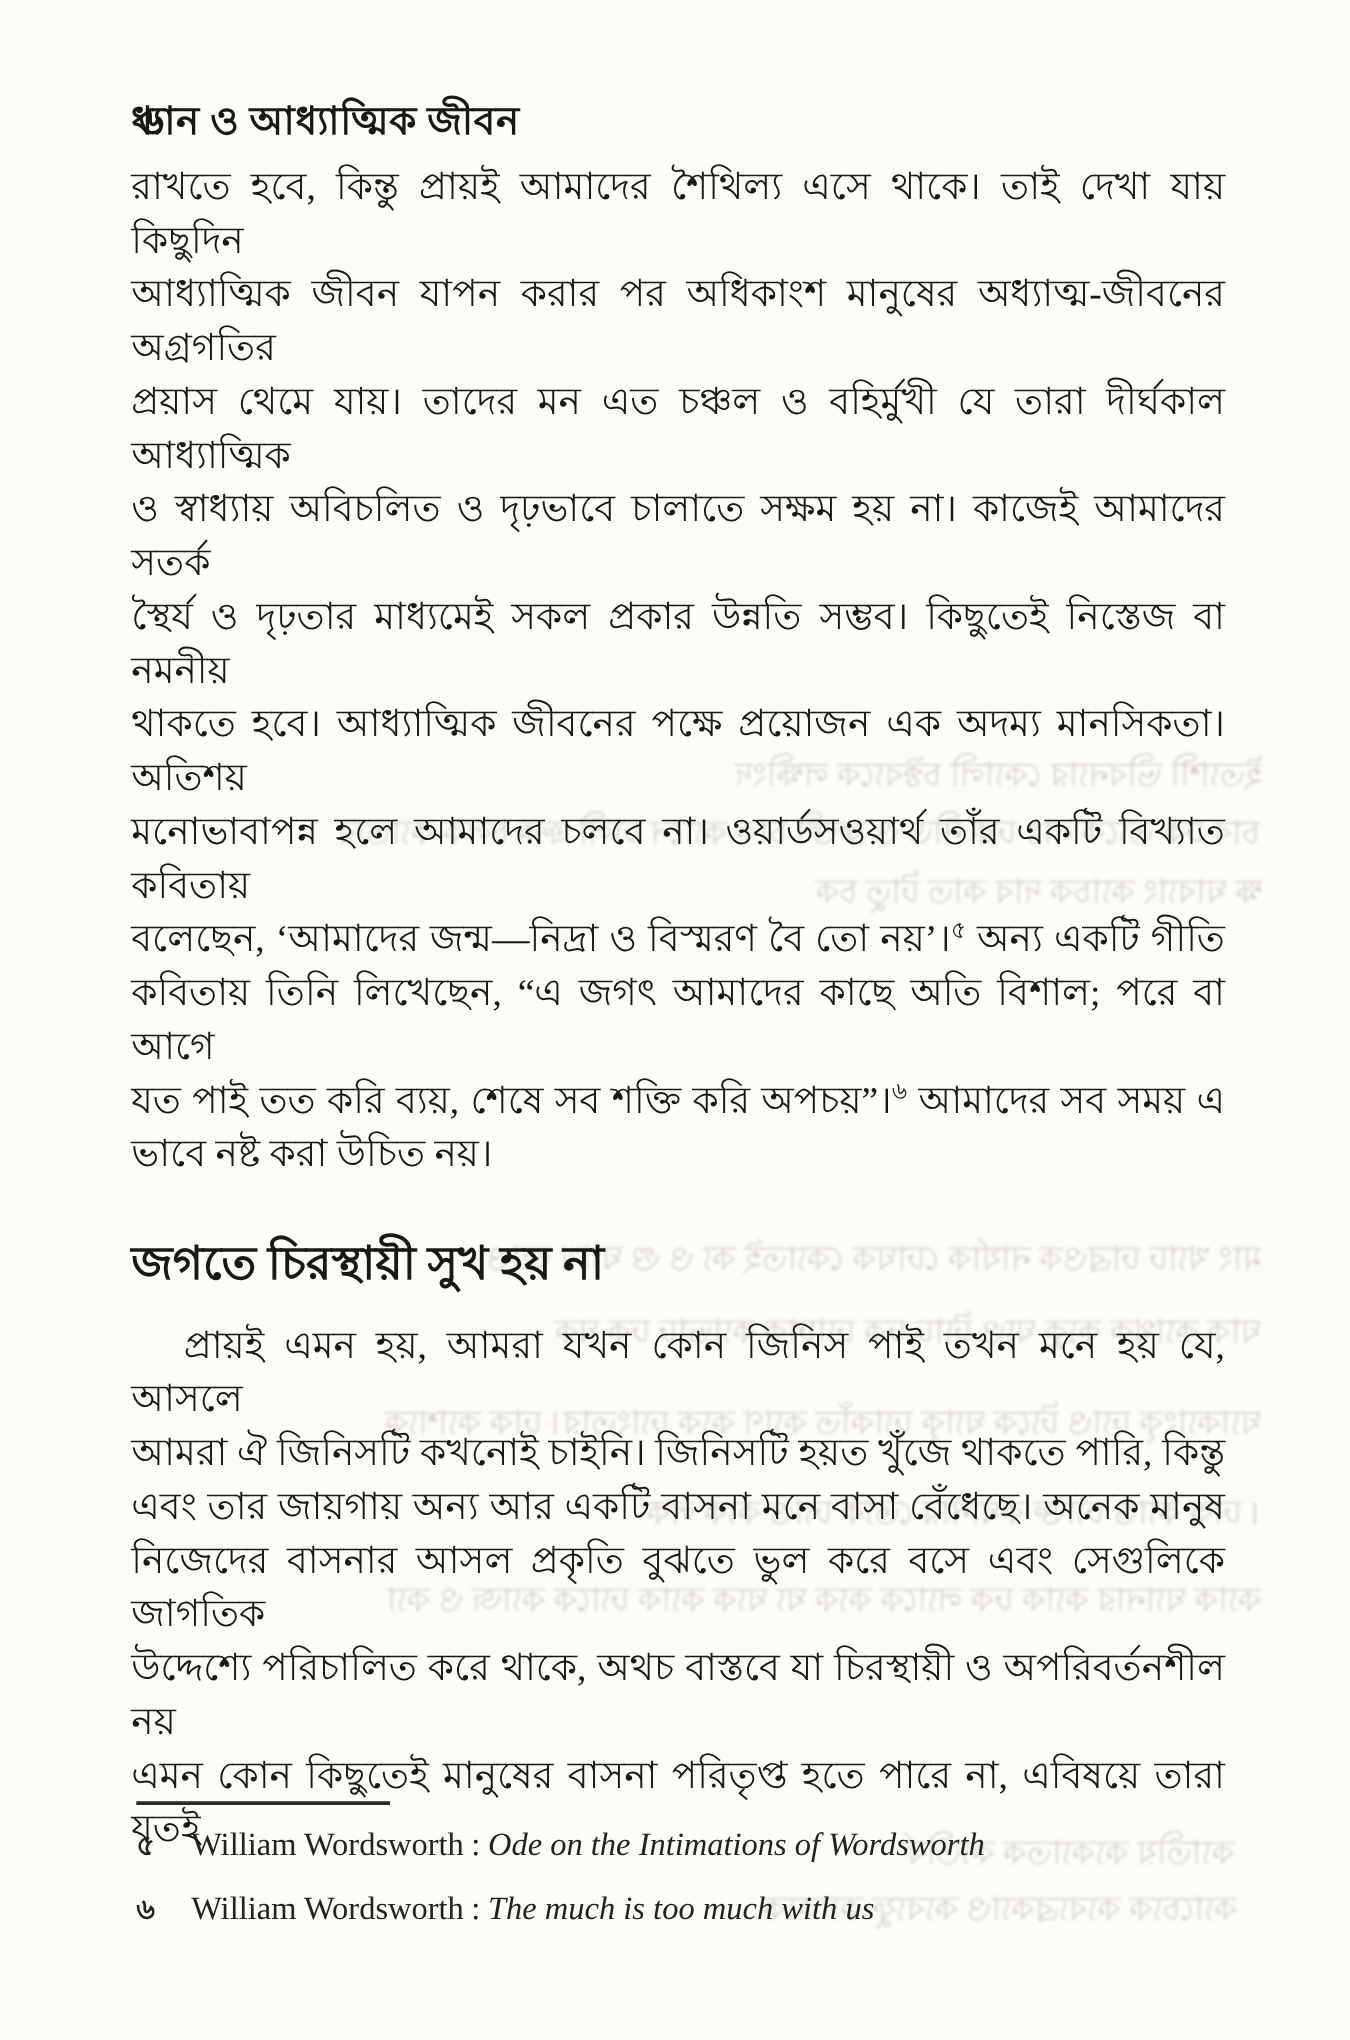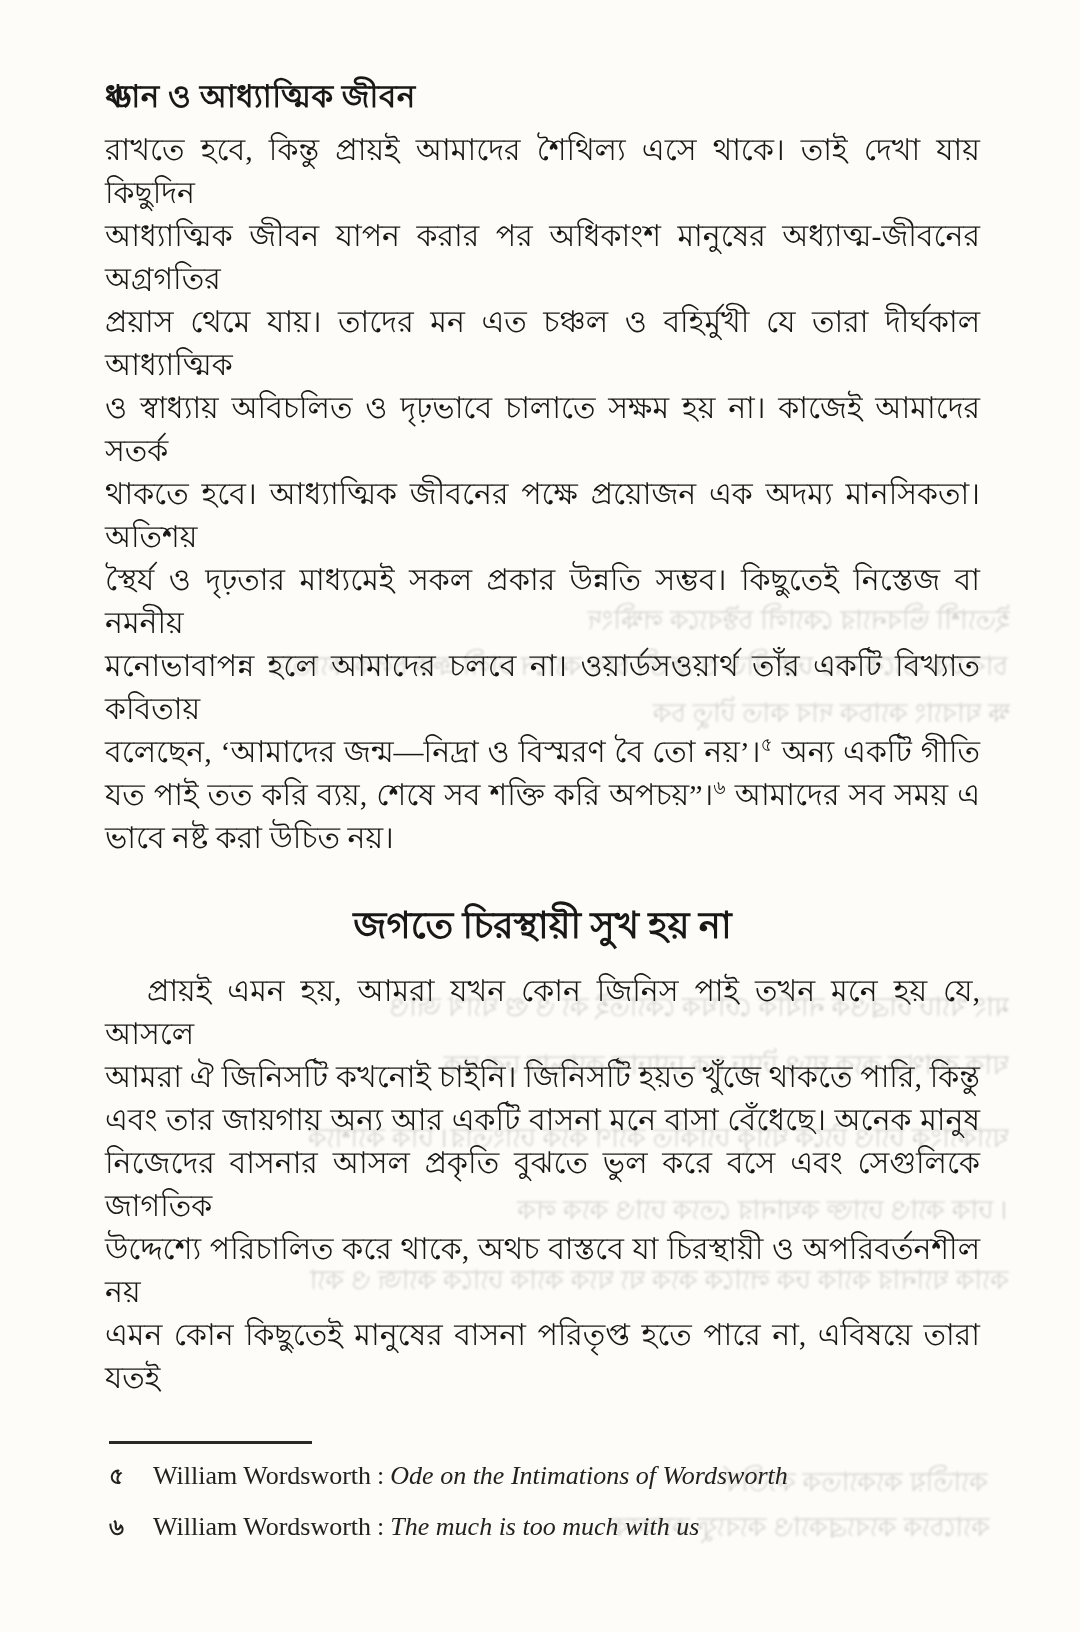--- a/index.html
+++ b/index.html
@@ -62,21 +62,21 @@
   .line sup {
     font-size: 19px;
     line-height: 0;
     vertical-align: super;
   }
   .section-heading {
     font-size: 37px;
     font-weight: 700;
     line-height: 52px;
     margin: 41px 0 17px 0;
-    text-align: center;
+    text-align: left;
   }
 
   
   .footnote-rule {
     position: absolute;
     top: 1441px;
     left: 109px;
     width: 203px;
     height: 3px;
     background: #2a2927;
@@ -150,24 +150,25 @@
   <div class="header-row">
     <span class="page-number">৬</span>
     <span class="running-header">ধ্যান ও আধ্যাত্মিক জীবন</span>
   </div>
 
   <div class="body-text" id="bodyText">
       <div class="line">রাখতে হবে, কিন্তু প্রায়ই আমাদের শৈথিল্য এসে থাকে। তাই দেখা যায় কিছুদিন</div>
       <div class="line">আধ্যাত্মিক জীবন যাপন করার পর অধিকাংশ মানুষের অধ্যাত্ম-জীবনের অগ্রগতির</div>
       <div class="line">প্রয়াস থেমে যায়। তাদের মন এত চঞ্চল ও বহির্মুখী যে তারা দীর্ঘকাল আধ্যাত্মিক</div>
       <div class="line">ও স্বাধ্যায় অবিচলিত ও দৃঢ়ভাবে চালাতে সক্ষম হয় না। কাজেই আমাদের সতর্ক</div>
+      <div class="line">স্থৈর্য ও দৃঢ়তার মাধ্যমেই সকল প্রকার উন্নতি সম্ভব। কিছুতেই নিস্তেজ বা নমনীয়</div>
       <div class="line">থাকতে হবে। আধ্যাত্মিক জীবনের পক্ষে প্রয়োজন এক অদম্য মানসিকতা। অতিশয়</div>
-      <div class="line">স্থৈর্য ও দৃঢ়তার মাধ্যমেই সকল প্রকার উন্নতি সম্ভব। কিছুতেই নিস্তেজ বা নমনীয়</div>
       <div class="line">মনোভাবাপন্ন হলে আমাদের চলবে না। ওয়ার্ডসওয়ার্থ তাঁর একটি বিখ্যাত কবিতায়</div>
       <div class="line">বলেছেন, ‘আমাদের জন্ম—নিদ্রা ও বিস্মরণ বৈ তো নয়’।<sup>৫</sup> অন্য একটি গীতি</div>
+      <div class="line">কবিতায় তিনি লিখেছেন, “এ জগৎ আমাদের কাছে অতি বিশাল; পরে বা আগে</div>
       <div class="line">যত পাই তত করি ব্যয়, শেষে সব শক্তি করি অপচয়”।<sup>৬</sup> আমাদের সব সময় এ</div>
       <div class="line no-just">ভাবে নষ্ট করা উচিত নয়।</div>
       <div class="section-heading">জগতে চিরস্থায়ী সুখ হয় না</div>
       <div class="line indent">প্রায়ই এমন হয়, আমরা যখন কোন জিনিস পাই তখন মনে হয় যে, আসলে</div>
       <div class="line">আমরা ঐ জিনিসটি কখনোই চাইনি। জিনিসটি হয়ত খুঁজে থাকতে পারি, কিন্তু</div>
       <div class="line">এবং তার জায়গায় অন্য আর একটি বাসনা মনে বাসা বেঁধেছে। অনেক মানুষ</div>
       <div class="line">নিজেদের বাসনার আসল প্রকৃতি বুঝতে ভুল করে বসে এবং সেগুলিকে জাগতিক</div>
       <div class="line">উদ্দেশ্যে পরিচালিত করে থাকে, অথচ বাস্তবে যা চিরস্থায়ী ও অপরিবর্তনশীল নয়</div>
       <div class="line">এমন কোন কিছুতেই মানুষের বাসনা পরিতৃপ্ত হতে পারে না, এবিষয়ে তারা যতই</div>
     </div>

